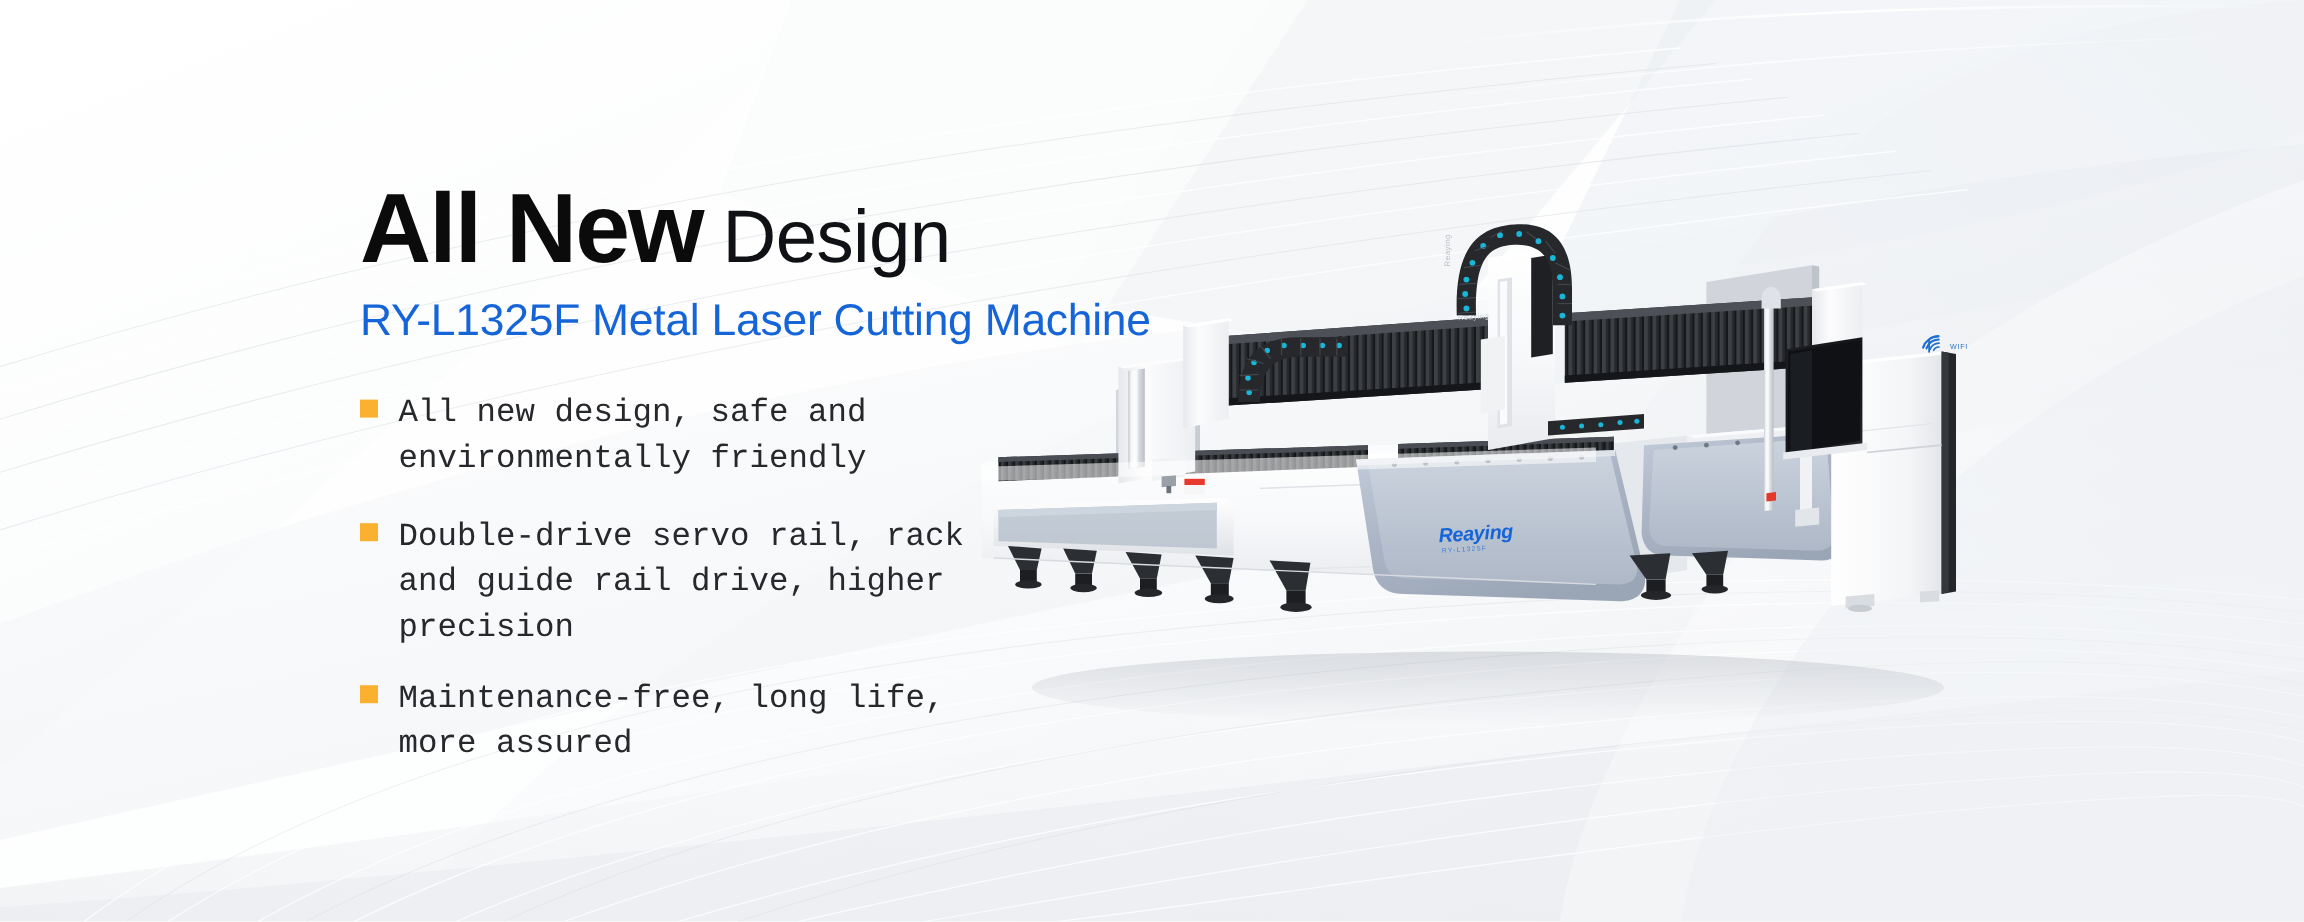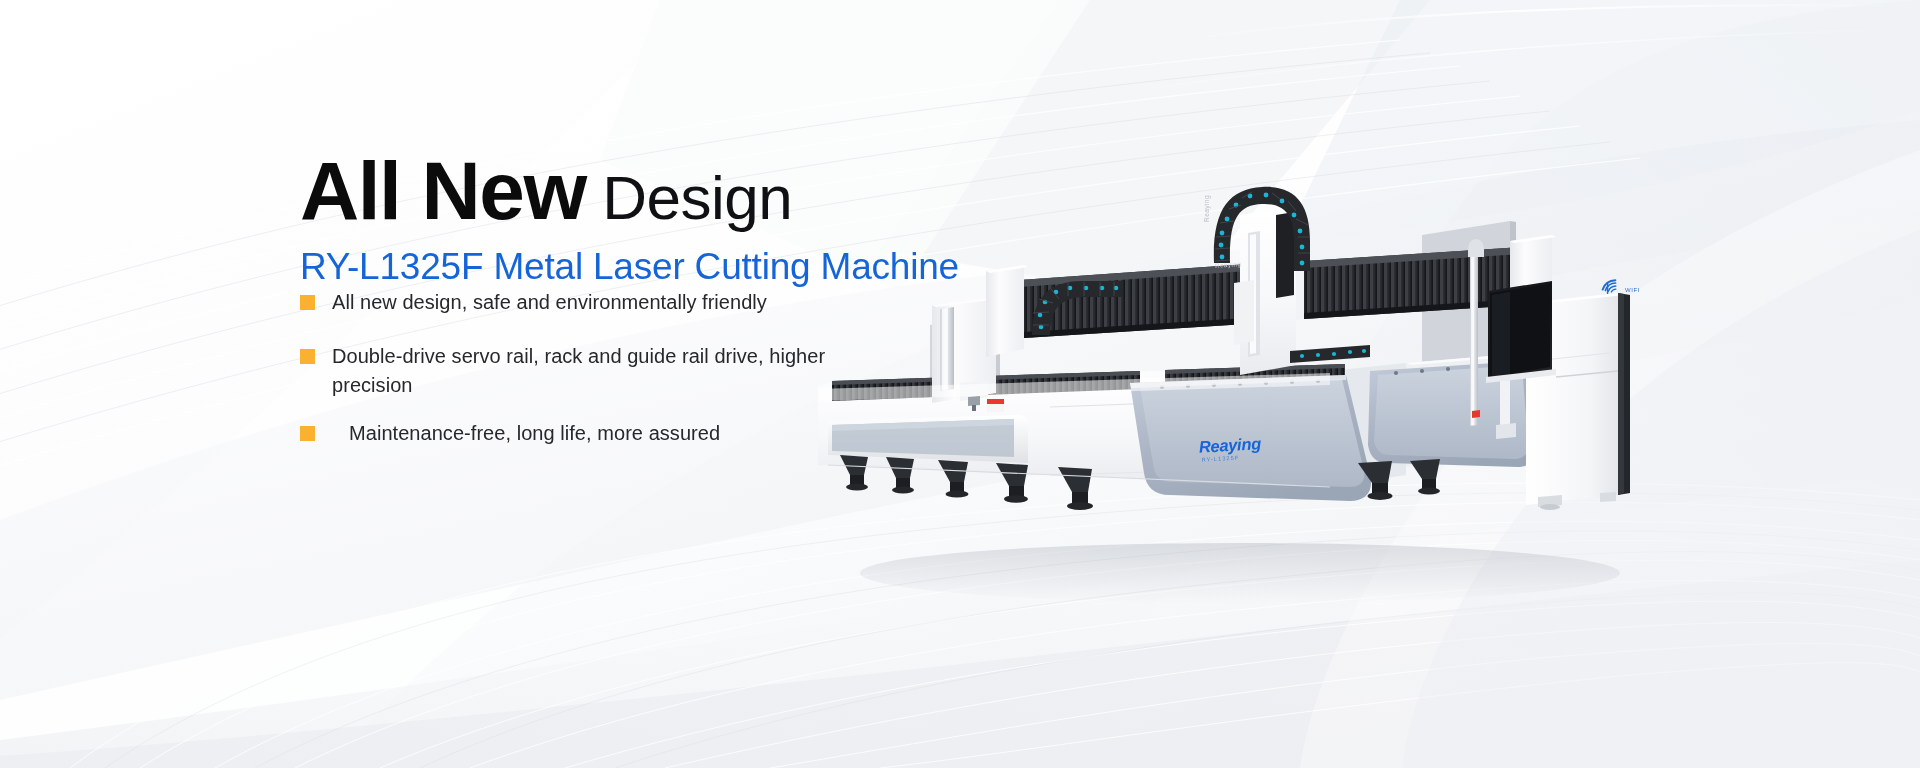--- a/index.html
+++ b/index.html
@@ -45,42 +45,44 @@
     letter-spacing:-0.5px;
     margin-left:12px;
   }
   .subtitle {
     font-size:37px;
     font-weight:400;
     color:#1565d8;
     letter-spacing:-0.2px;
     white-space:nowrap;
     margin-top:12px;
+    margin-bottom:38px;
   }
   .bullets { width:540px; }
   .bullet {
     display:flex;
     align-items:flex-start;
     margin-bottom:26px;
   }
-  .bullet:last-child { margin-bottom:0;gap:17px; }
+  .bullet:last-child { margin-bottom:0; }
   .bullet.tight { margin-bottom:20px; }
   .sq {
     flex:0 0 auto;
     width:15px; height:15px;
     background:#fbb130;
     margin-top:7px;
     margin-right:17px;
   }
   .b-text {
-    font-size:20px;
+    font-size:27px;
     color:#26282c;
     line-height:1.42;
     font-weight:400;
     letter-spacing:0.05px;
+    font-family:Liberation Mono, monospace;
   }
 
   
   .machine {
     position:absolute;
     left:810px; top:175px;
     width:870px; height:440px;
     z-index:10;
   }
   .machine svg { display:block; width:870px; height:440px; overflow:visible; }

